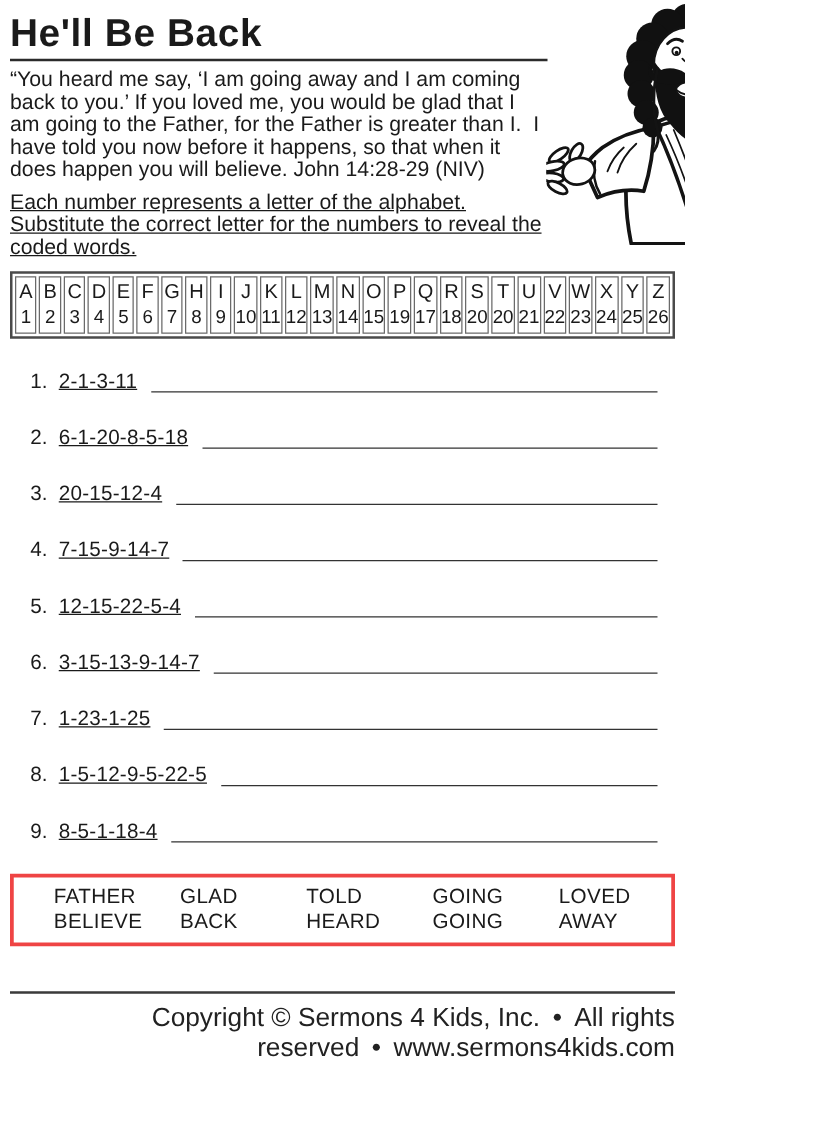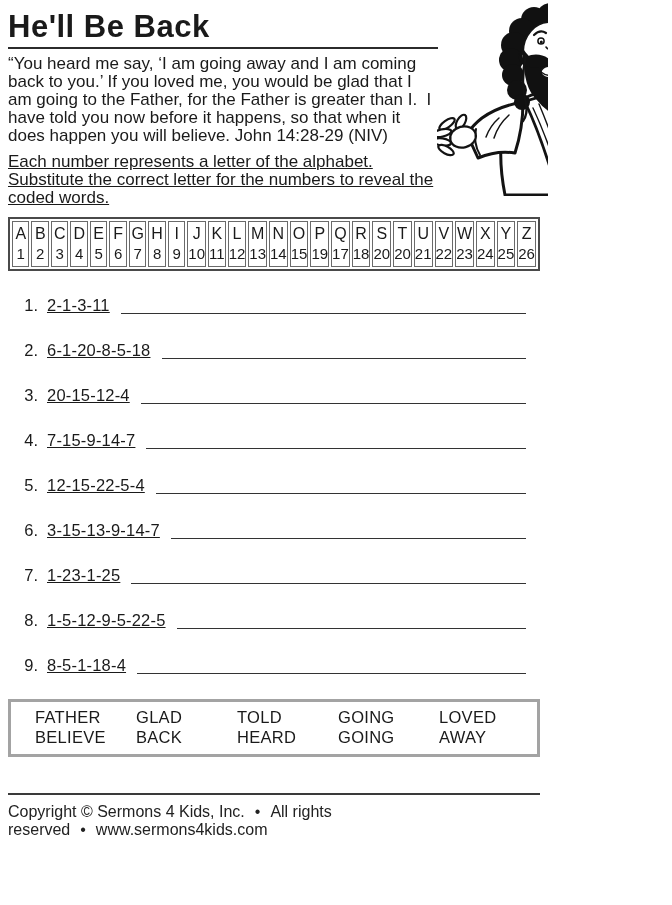--- a/index.html
+++ b/index.html
@@ -74,32 +74,32 @@
   .p-blank {
     flex: 1;
     margin-left: 11px;
     height: 0;
     border-bottom: 1.6px solid #333333;
     margin-bottom: 1px;
   }
   
   .word-bank {
     margin-top: 14px;
-    border: 3px solid #a3a3a3;
-    padding: 5px 0 7px 24px;
+    border: 3px solid #ef4444;
+    padding: 5px 0 7px 32px;
     display: grid;
     grid-template-columns: repeat(5, 101px);
   }
   .wb-word { font-size: 16.5px; line-height: 20px; letter-spacing: 0.3px; }
   
   .footer { margin-top: 36px; }
   .footer-rule { border-top: 2px solid #3a3a3a; }
   .copyright {
-    text-align: left;
-    font-size: 16px;
+    text-align: right;
+    font-size: 21px;
     padding-top: 8px;
     color: #222222;
   }
   .copyright .sep { margin: 0 10px; }
 </style>
 </head>
 <body>
 
 <div class="page">
 

